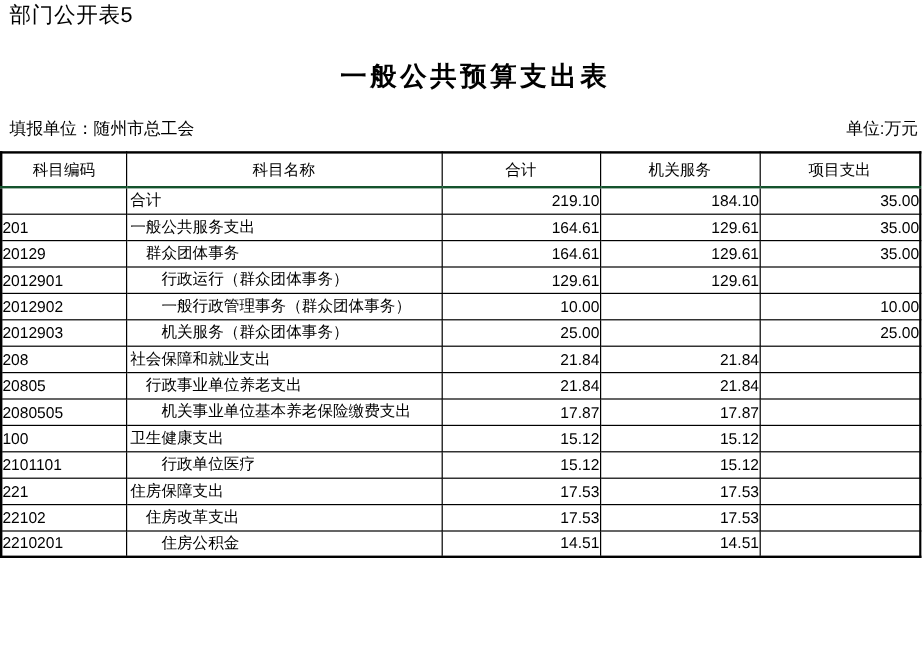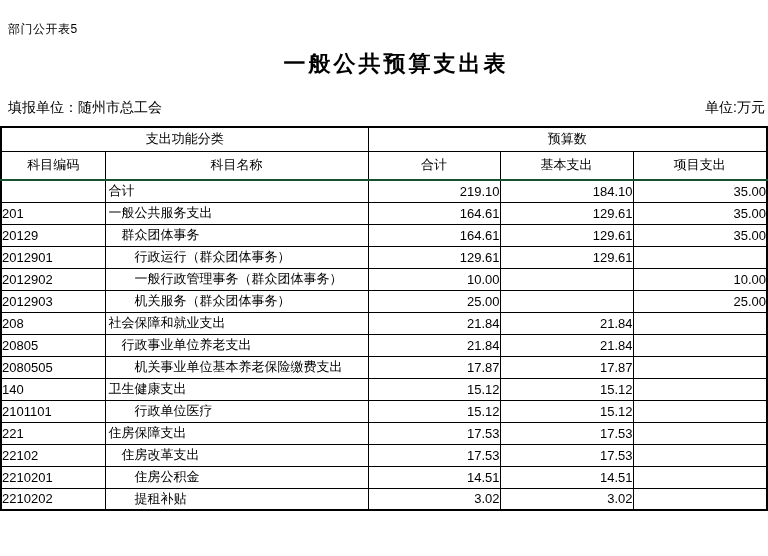--- a/index.html
+++ b/index.html
@@ -14,22 +14,22 @@
   }
   .page {
     position: relative;
     width: 768px;
     height: 556px;
     background: #ffffff;
   }
   .sheet-note {
     position: absolute;
     left: 8px;
-    top: 21px;
-    font-size: 12px;
+    top: 0;
+    font-size: 18px;
     letter-spacing: 0.5px;
   }
   .main-title {
     position: absolute;
     left: 12px;
     top: 49px;
     width: 768px;
     text-align: center;
     font-size: 22px;
     font-weight: bold;
@@ -90,29 +90,25 @@
 
   <table class="budget">
     <colgroup>
       <col style="width:104px">
       <col style="width:263px">
       <col style="width:132px">
       <col style="width:133px">
       <col style="width:134px">
     </colgroup>
     <thead>
-      <tr class="hrow1">
-        <th colspan="2">支出功能分类</th>
-        <th colspan="3">预算数</th>
-      </tr>
       <tr class="hrow2">
         <th>科目编码</th>
         <th>科目名称</th>
         <th>合计</th>
-        <th>基本支出</th>
+        <th>机关服务</th>
         <th>项目支出</th>
       </tr>
     </thead>
     <tbody>
         <tr>
           <td class="code"></td>
           <td class="name ind0">合计</td>
           <td class="num">219.10</td>
           <td class="num">184.10</td>
           <td class="num">35.00</td>
@@ -167,21 +163,21 @@
           <td class="num"></td>
         </tr>
         <tr>
           <td class="code">2080505</td>
           <td class="name ind2">机关事业单位基本养老保险缴费支出</td>
           <td class="num">17.87</td>
           <td class="num">17.87</td>
           <td class="num"></td>
         </tr>
         <tr>
-          <td class="code">140</td>
+          <td class="code">100</td>
           <td class="name ind0">卫生健康支出</td>
           <td class="num">15.12</td>
           <td class="num">15.12</td>
           <td class="num"></td>
         </tr>
         <tr>
           <td class="code">2101101</td>
           <td class="name ind2">行政单位医疗</td>
           <td class="num">15.12</td>
           <td class="num">15.12</td>
@@ -201,23 +197,16 @@
           <td class="num">17.53</td>
           <td class="num"></td>
         </tr>
         <tr>
           <td class="code">2210201</td>
           <td class="name ind2">住房公积金</td>
           <td class="num">14.51</td>
           <td class="num">14.51</td>
           <td class="num"></td>
         </tr>
-        <tr>
-          <td class="code">2210202</td>
-          <td class="name ind2">提租补贴</td>
-          <td class="num">3.02</td>
-          <td class="num">3.02</td>
-          <td class="num"></td>
-        </tr>
       </tbody>
   </table>
 
 </div>
 
 </body></html>

